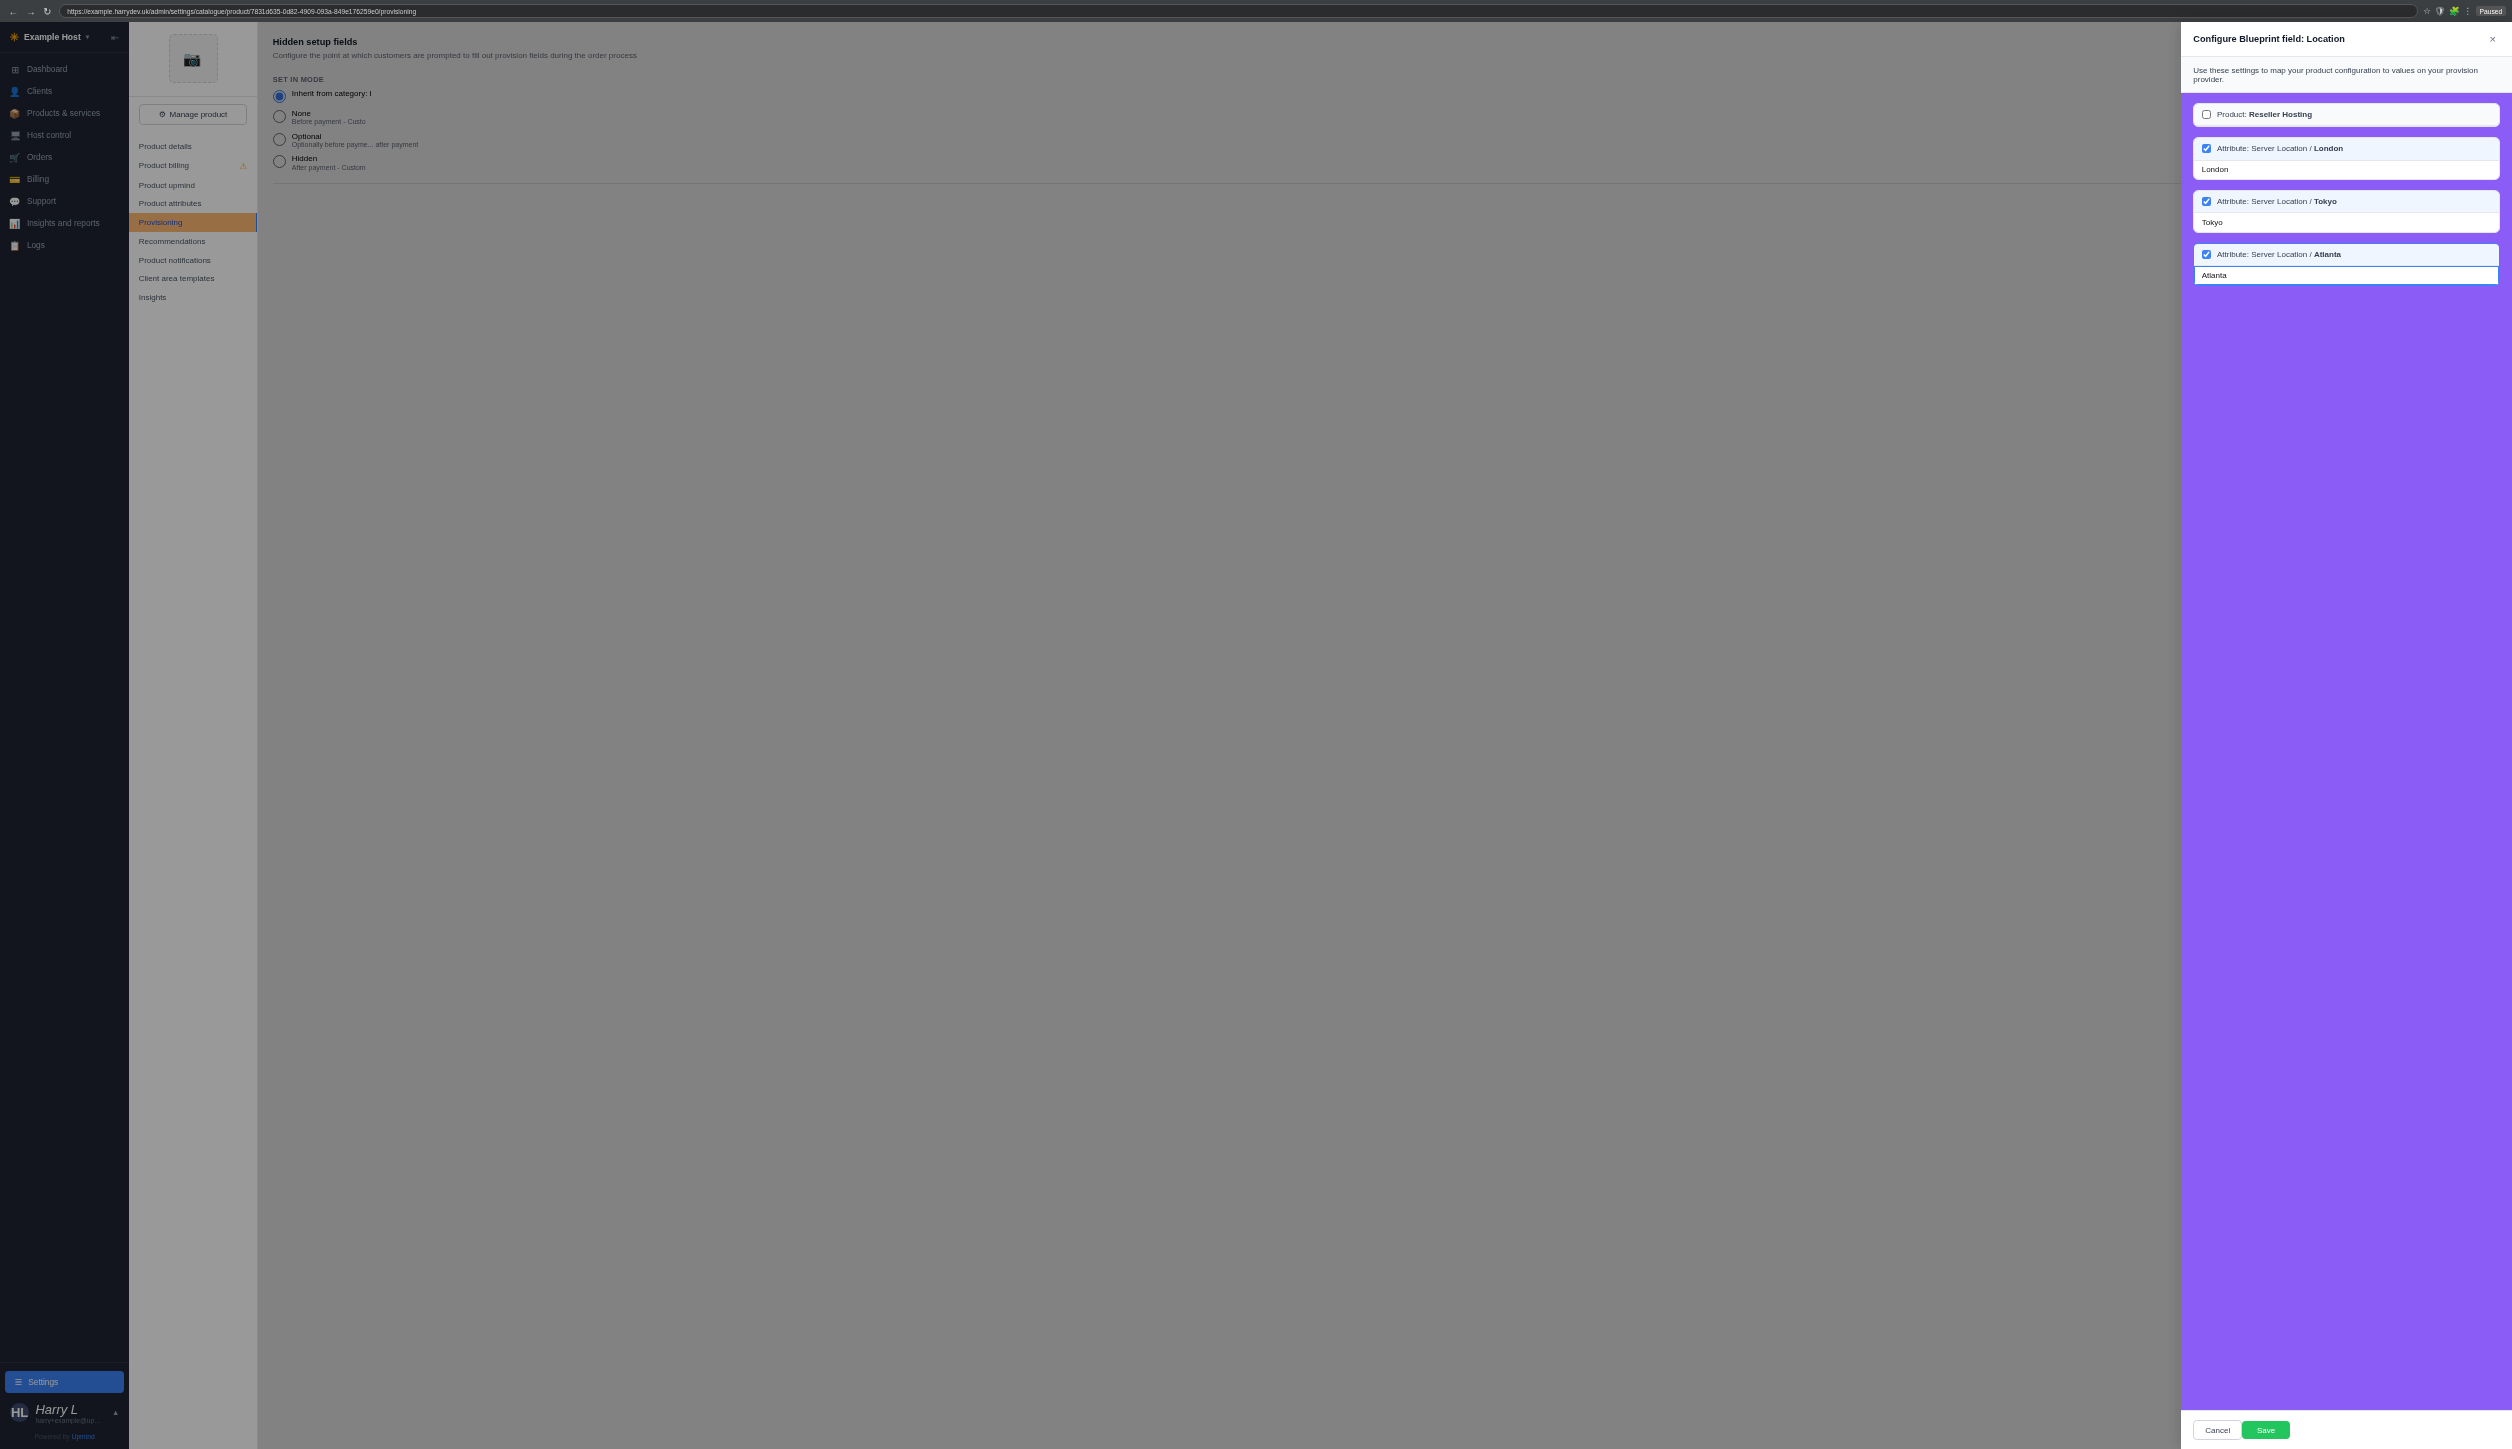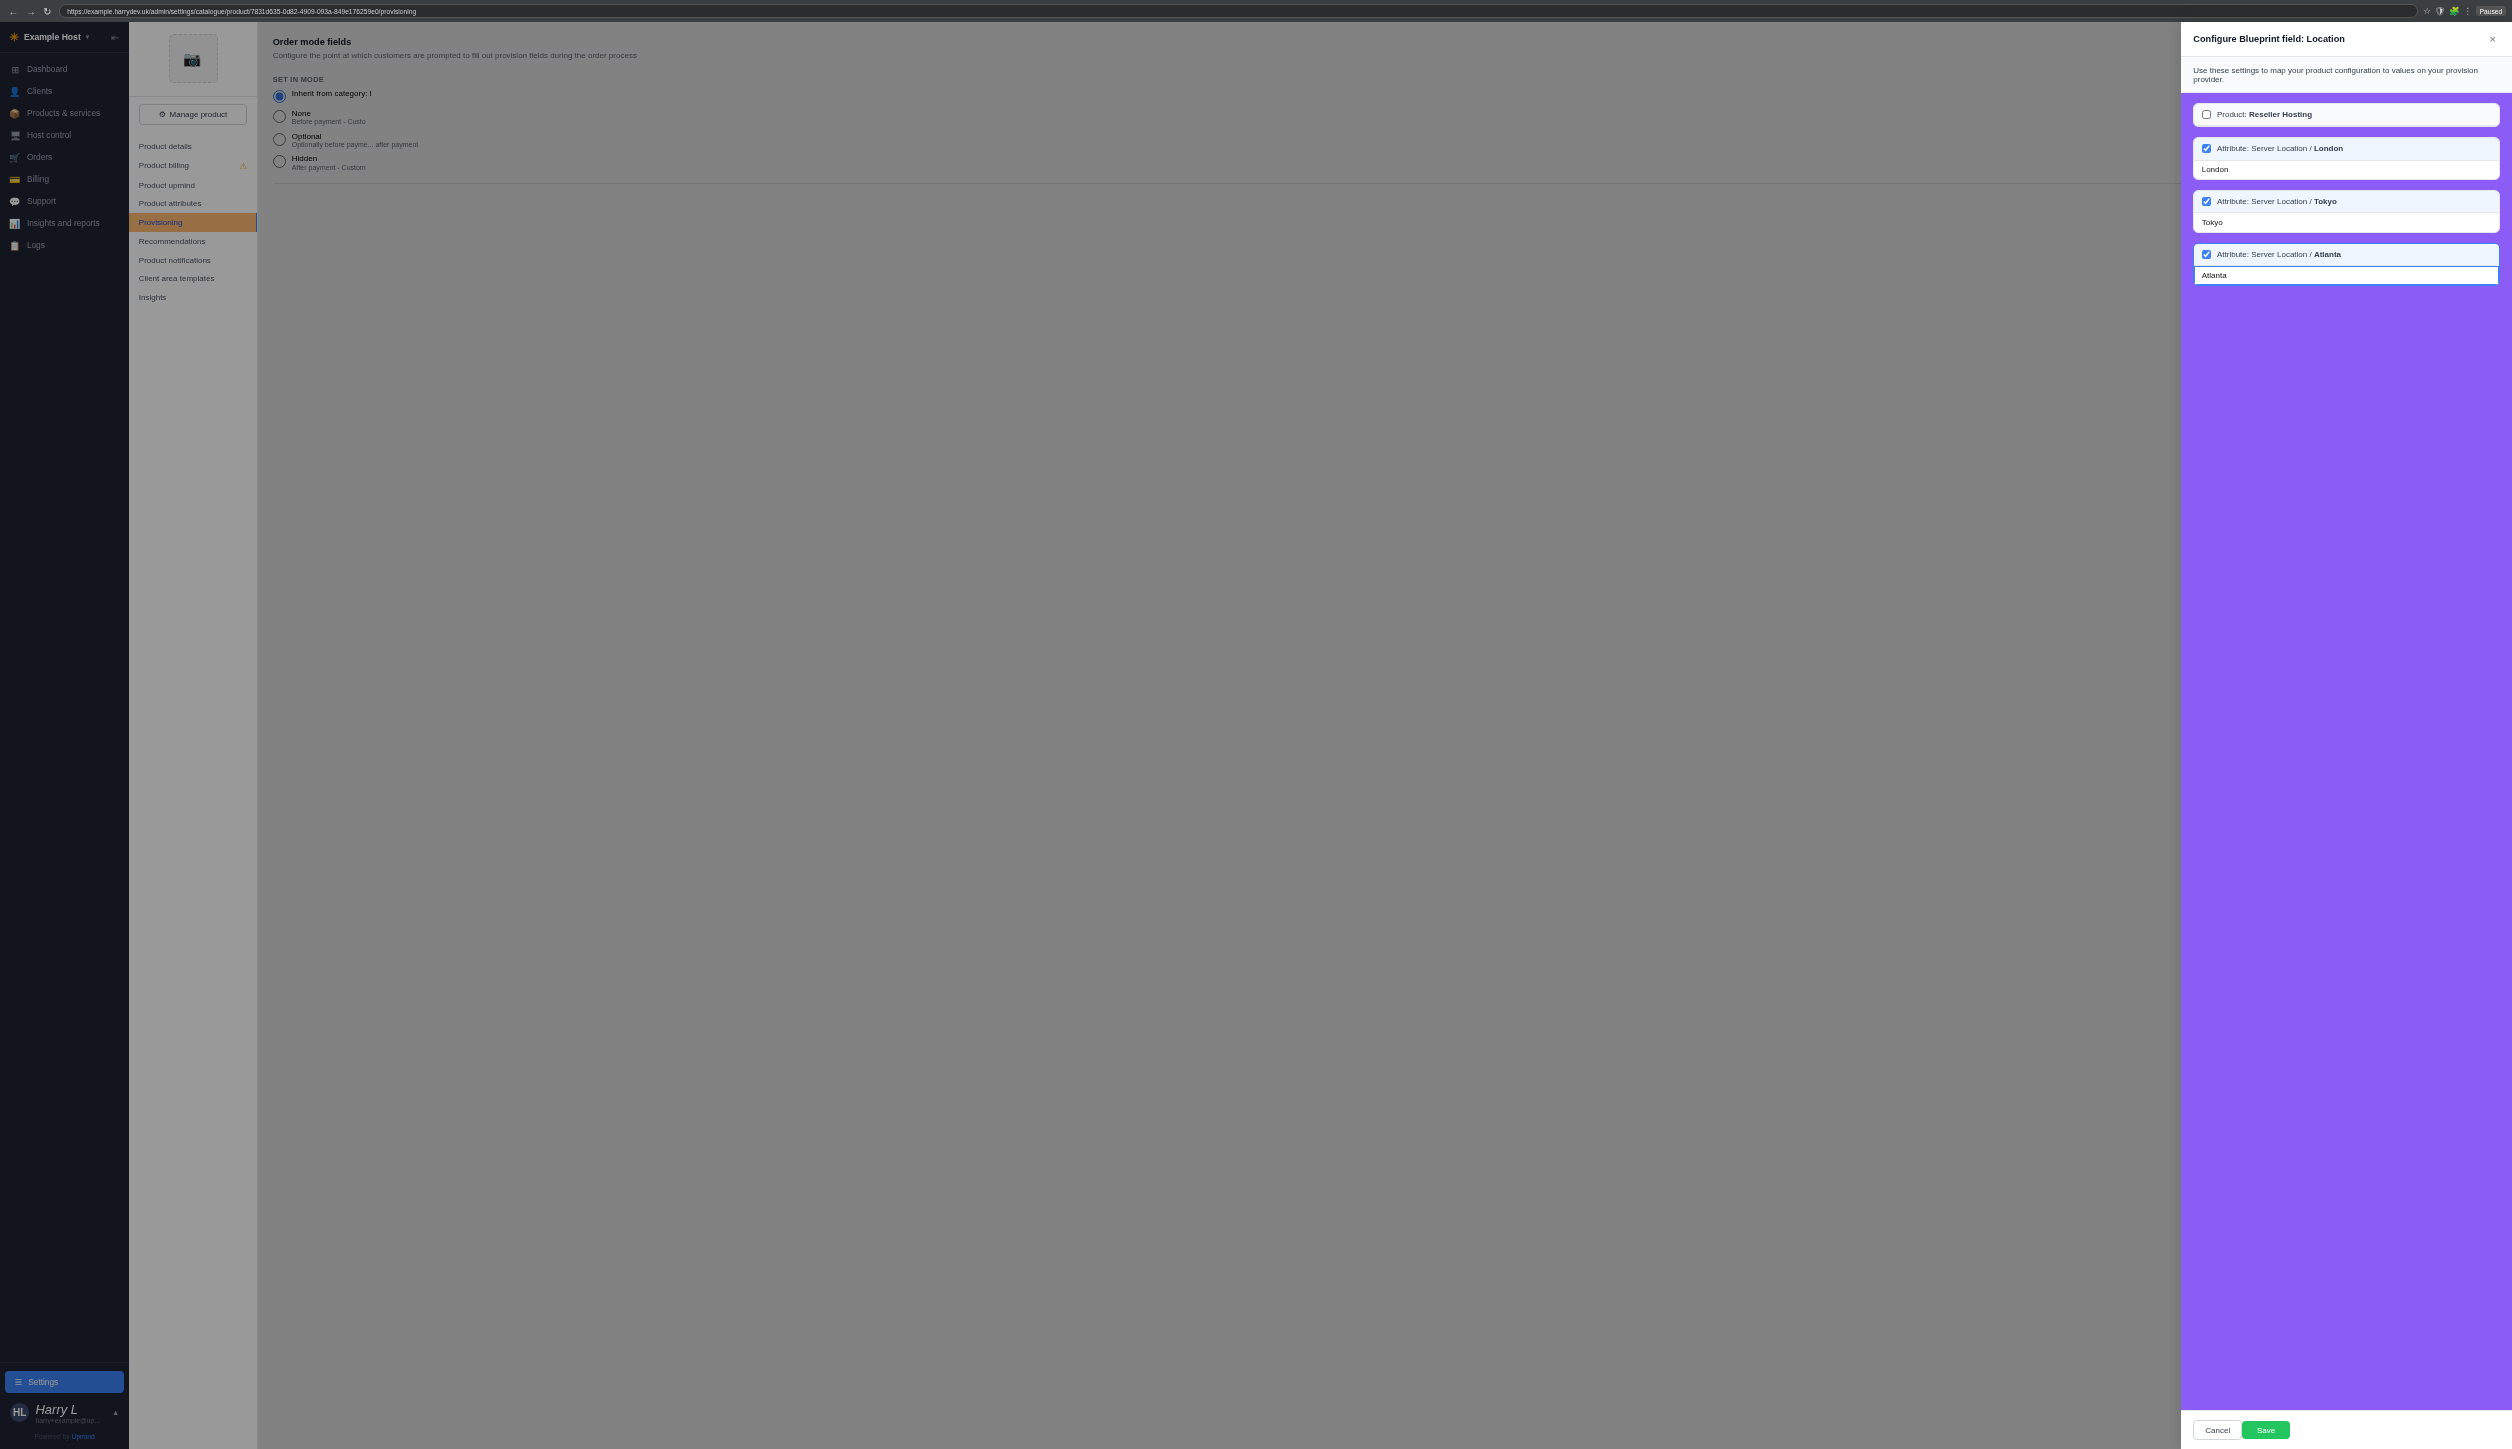--- a/index.html
+++ b/index.html
@@ -91,21 +91,21 @@
       color: #9aa3b4;
     }
     .sidebar-avatar {
       width: 19.6px;
       height: 19.6px;
       background: #3b4a6b;
       border-radius: 50%;
       display: flex;
       align-items: center;
       justify-content: center;
-      font-size: 10px;
+      font-size: 13px;
       font-weight: 700;
       color: #fff;
       flex-shrink: 0;
     }
     .sidebar-user-info { flex: 1; min-width: 0; }
     .sidebar-user-name { font-size: 13px; color: #fff; font-weight: 500; font-style: italic; }
     .sidebar-user-email { font-size: 6.7px; color: #6b7585; white-space: nowrap; overflow: hidden; text-overflow: ellipsis; }
     .sidebar-chevron { font-size: 7.4px; }
     .powered-by { font-size: 6.7px; color: #4a5568; text-align: center; padding: 3.7px; }
     .powered-by a { color: #3b82f6; text-decoration: none; }
@@ -460,21 +460,21 @@
             <span>Client area templates</span>
           </div>
           <div class="product-nav-item">
             <span>Insights</span>
           </div>
         </div>
       </div>
 
       <div class="center-content dimmed">
         <div>
-          <div class="section-title">Order mode fields</div>
+          <div class="section-title">Hidden setup fields</div>
           <div class="section-desc">Configure the point at which customers are prompted to fill out provision fields during the order process</div>
         </div>
         <div style="font-size:7.4px;font-weight:600;color:#6b7280;margin-bottom:4.9px;text-transform:uppercase;letter-spacing:0.04em;">Set in mode</div>
         <div class="radio-group">
           <label class="radio-item">
             <input type="radio" name="mode" checked="" style="">
             <div>
               <div class="radio-label">Inherit from category: I</div>
             </div>
           </label>

